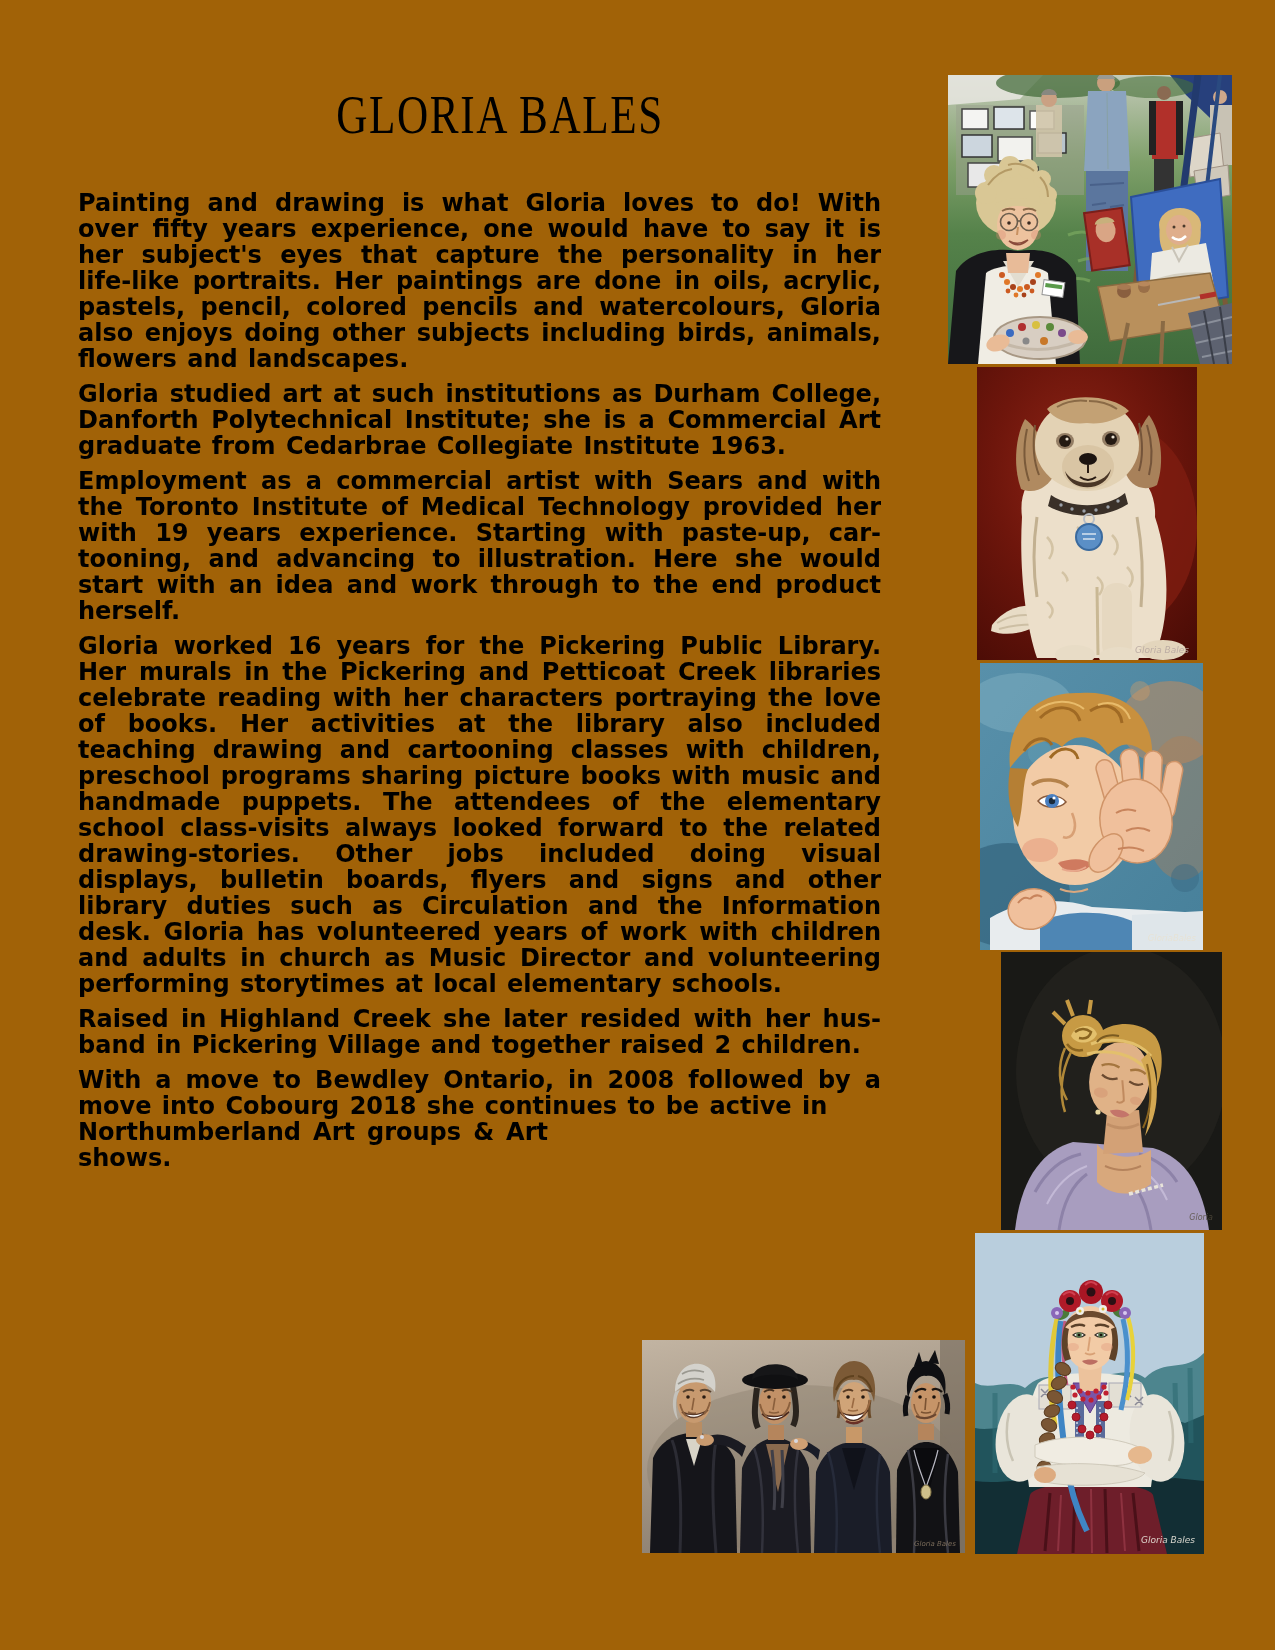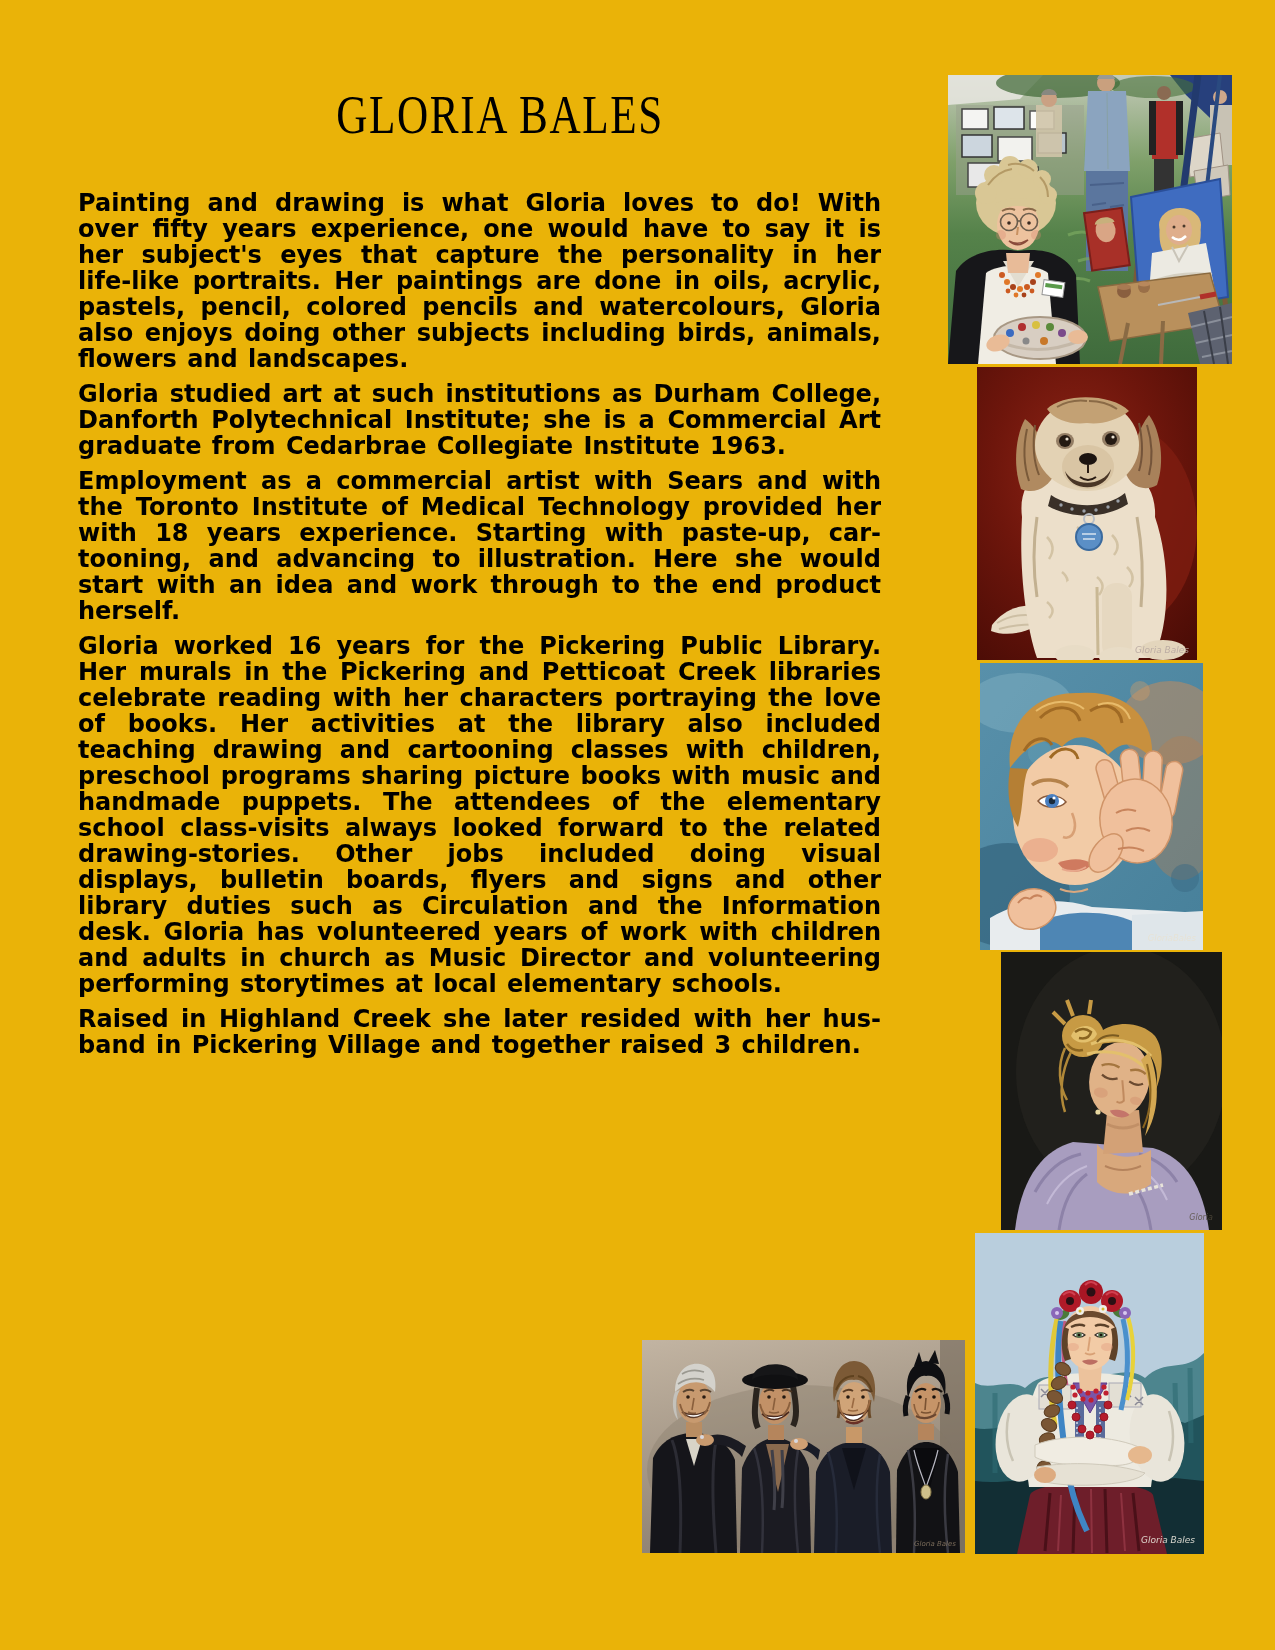--- a/index.html
+++ b/index.html
@@ -1,16 +1,16 @@
 <!DOCTYPE html>
 <html><head>
 <meta charset="utf-8">
 <style>
   html,body{margin:0;padding:0;background:#e8e8e8;}
-  .page{position:relative;width:1275px;height:1650px;background:#eab308;margin:0 auto;
+  .page{position:relative;width:1275px;height:1650px;background:#a16207;margin:0 auto;
         font-family:"DejaVu Sans",sans-serif;overflow:hidden;}
   .doc-title{position:absolute;top:84px;left:0;width:1000px;text-align:center;color:#000;
         font-family:"Liberation Serif",serif;font-size:54px;font-weight:400;letter-spacing:2px;
         transform:scaleX(0.80);transform-origin:500px 0;white-space:nowrap;}
   .text-col{position:absolute;left:78px;top:190px;width:803px;color:#000;
         font-size:24px;font-weight:bold;line-height:26px;text-align:justify;word-spacing:2px;}
   .para{margin:0 0 9px 0;}
   .p6-wrapped{display:block;width:470px;}
   figure.img{position:absolute;margin:0;padding:0;line-height:0;}
   #img-artfair{left:948px;top:75px;}
@@ -24,23 +24,25 @@
 </head>
 <body>
 
 <div class="page">
 
   <div class="doc-title">GLORIA BALES</div>
 
   <div class="text-col">
     <p class="para">Painting and drawing is what Gloria loves to do! With over fifty years experience, one would have to say it is her subject's eyes that capture the personality in her life-like portraits. Her paintings are done in oils, acrylic, pastels, pencil, colored pencils and watercolours, Gloria also enjoys doing other subjects including birds, animals, flowers and landscapes.</p>
     <p class="para">Gloria studied art at such institutions as Durham College, Danforth Polytechnical Institute; she is a Commercial Art graduate from Cedarbrae Collegiate Institute 1963.</p>
-    <p class="para">Employment as a commercial artist with Sears and with the Toronto Institute of Medical Technology provided her with 18 years experience. Starting with paste-up, car-tooning, and advancing to illustration. Here she would start with an idea and work through to the end product herself.</p>
+    <p class="para">Employment as a commercial artist with Sears and with the Toronto Institute of Medical Technology provided her with 19 years experience. Starting with paste-up, car-tooning, and advancing to illustration. Here she would start with an idea and work through to the end product herself.</p>
     <p class="para">Gloria worked 16 years for the Pickering Public Library. Her murals in the Pickering and Petticoat Creek libraries celebrate reading with her characters portraying the love of books. Her activities at the library also included teaching drawing and cartooning classes with children, preschool programs sharing picture books with music and handmade puppets. The attendees of the elementary school class-visits always looked forward to the related drawing-stories. Other jobs included doing visual displays, bulletin boards, flyers and signs and other library duties such as Circulation and the Information desk. Gloria has volunteered years of work with children and adults in church as Music Director and volunteering performing storytimes at local elementary schools.</p>
-    <p class="para">Raised in Highland Creek she later resided with her hus-band in Pickering Village and together raised 3 children.</p>
+    <p class="para">Raised in Highland Creek she later resided with her hus-band in Pickering Village and together raised 2 children.</p>
+    <p class="para"><span>With a move to Bewdley Ontario, in 2008 followed by a move into Cobourg 2018 she continues to be active in</span>
+      <span class="p6-wrapped">Northumberland Art groups &amp; Art shows.</span></p>
   </div>
 
   <figure class="img" id="img-artfair">
     <svg width="284" height="289" viewBox="0 0 284 289">
       <defs>
         <linearGradient id="gBg1" x1="0" y1="0" x2="0" y2="1">
           <stop offset="0" stop-color="#c3cab8"></stop>
             <stop offset="0.30" stop-color="#7fa06a"></stop>
           <stop offset="0.55" stop-color="#55824a"></stop>
             <stop offset="1" stop-color="#3f6b3c"></stop>

